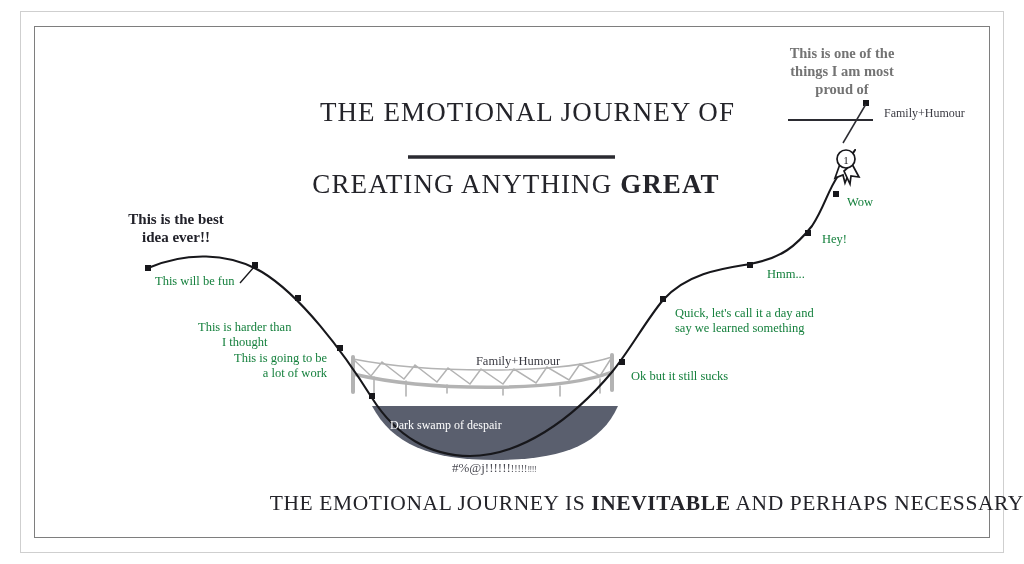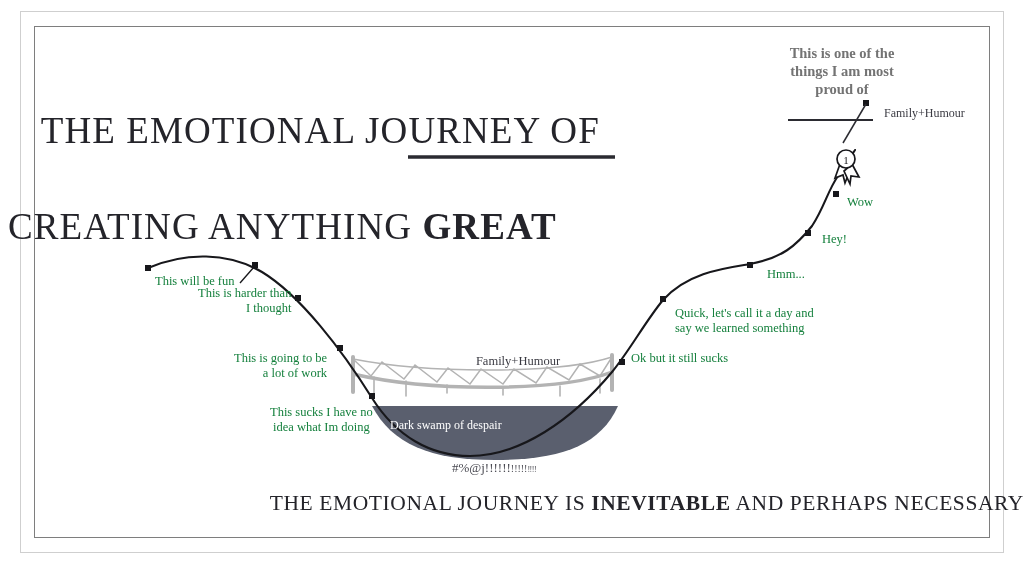--- a/index.html
+++ b/index.html
@@ -28,45 +28,46 @@
   }
   #scene{
     position:absolute;left:0;top:0;width:1024px;height:564px;
   }
 
   
   .txt{position:absolute;color:#2b2b31;white-space:pre;line-height:1.22;}
 
   #title{
     left:0;right:0;top:63px;
-    font-size:37px;
+    text-align:center;
+    font-size:27px;
     letter-spacing:1.1px;
     color:#24242a;
   }
   #title .l2{display:block;margin-top:6px;margin-left:8px;}
   #title b{font-weight:bold;}
 
   #footer{
     left:0;right:0;top:490px;
     text-align:right;
     font-size:21.5px;
     letter-spacing:.6px;
     color:#24242a;
   }
   #footer b{font-weight:bold;}
 
   
   .lbl{font-size:12.5px;color:#15803d;}
 
   #lbl-best{left:96px;top:210px;width:160px;text-align:center;font-size:15px;font-weight:bold;color:#22222a;}
   #lbl-fun{left:155px;top:274px;}
-  #lbl-harder{left:198px;top:286px;text-align:right;}
+  #lbl-harder{left:198px;top:320px;text-align:center;}
   #lbl-work{left:234px;top:351px;text-align:right;}
   #lbl-sucks{left:270px;top:405px;text-align:center;}
-  #lbl-ok{left:631px;top:351px;}
+  #lbl-ok{left:631px;top:369px;}
   #lbl-quick{left:675px;top:306px;}
   #lbl-hmm{left:767px;top:267px;}
   #lbl-hey{left:822px;top:232px;}
   #lbl-wow{left:847px;top:195px;}
   #lbl-belief{left:424px;top:310px;width:188px;text-align:center;}
   #lbl-belief .b1{font-weight:bold;font-size:12.5px;color:#22222a;display:block;}
   #lbl-belief .b2{font-size:12.5px;color:#3a3a42;display:block;margin-top:5px;}
   #lbl-curse{left:404px;top:460px;width:180px;text-align:center;font-size:13px;color:#4a4a52;}
   #lbl-curse .small{font-size:10px;}
   #lbl-curse .smaller{font-size:8px;letter-spacing:-0.5px;}
@@ -156,27 +157,27 @@
 
   </svg>
 
   <div class="txt" id="title">
     <span>THE EMOTIONAL JOURNEY OF</span>
     <span class="l2"><span>CREATING ANYTHING </span><b>GREAT</b></span>
   </div>
 
   <div class="txt" id="footer"><span>THE EMOTIONAL JOURNEY IS </span><b>INEVITABLE</b><span> AND PERHAPS NECESSARY</span></div>
 
+  <div class="txt" id="lbl-best">This is the best
+idea ever!!</div>
   <div class="txt lbl" id="lbl-fun">This will be fun</div>
   <div class="txt lbl" id="lbl-harder">This is harder than
 I thought</div>
   <div class="txt lbl" id="lbl-work">This is going to be
 a lot of work</div>
-  <div class="txt lbl" id="lbl-sucks">This sucks I have no
-idea what Im doing</div>
   <div class="txt lbl" id="lbl-ok">Ok but it still sucks</div>
   <div class="txt lbl" id="lbl-quick">Quick, let's call it a day and
 say we learned something</div>
   <div class="txt lbl" id="lbl-hmm">Hmm...</div>
   <div class="txt lbl" id="lbl-hey">Hey!</div>
   <div class="txt lbl" id="lbl-wow">Wow</div>
 
   <div class="txt" id="lbl-belief">
     <span class="b2">Family+Humour</span>
   </div>

